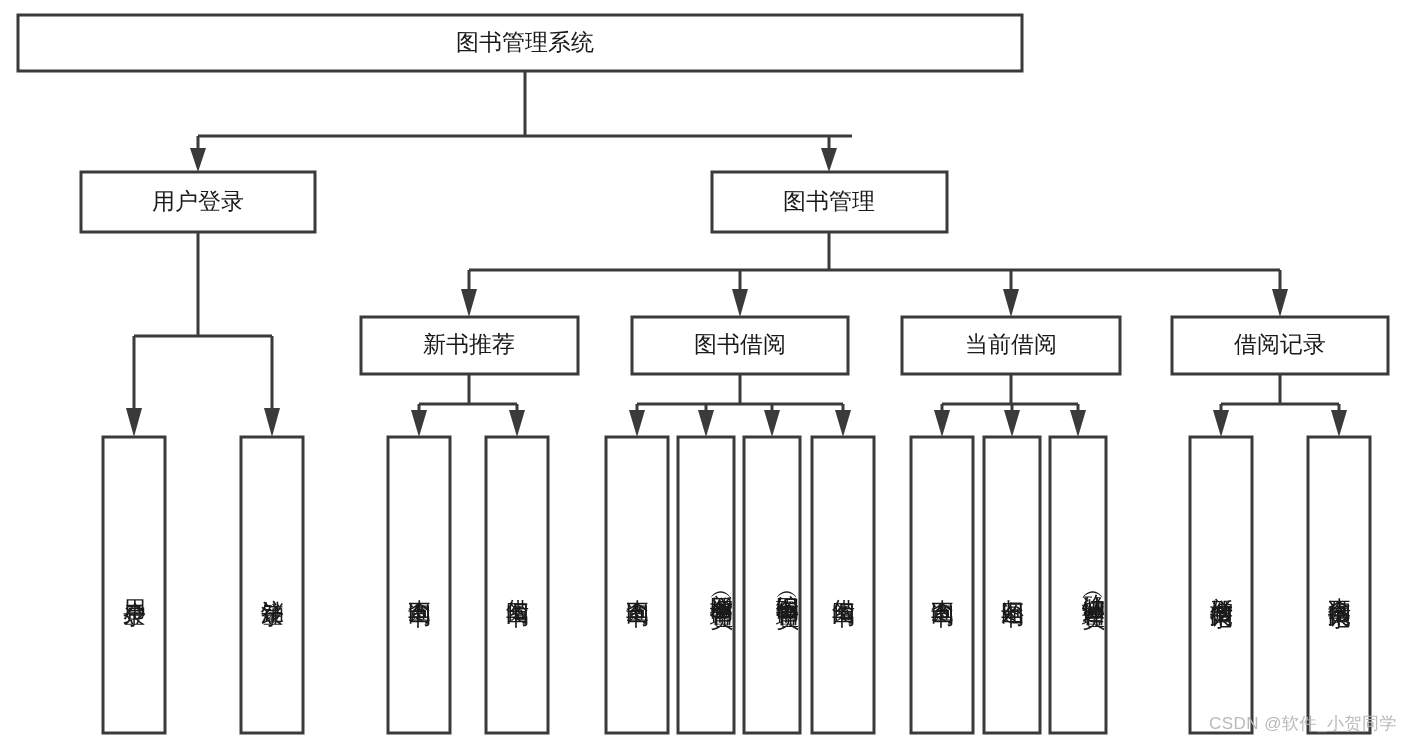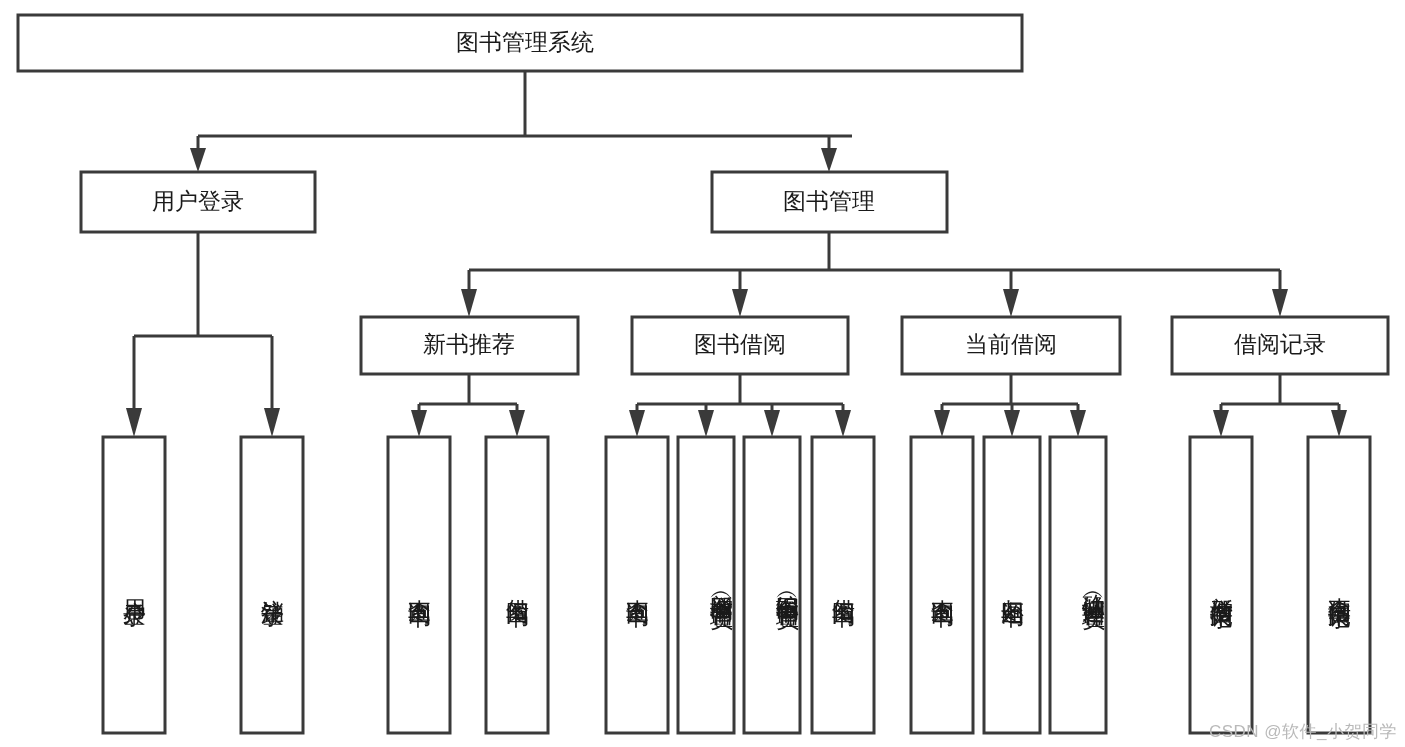--- a/index.html
+++ b/index.html
@@ -62,21 +62,21 @@
     display: flex;
     align-items: center;
     justify-content: center;
     text-align: center;
     white-space: nowrap;
     pointer-events: none;
   }
   .watermark {
     position: absolute;
     right: 8px;
-    bottom: 4px;
+    bottom: 12px;
     font-family: "Liberation Sans", "DejaVu Sans", sans-serif;
     font-size: 17px;
     color: #b9b9b9;
     letter-spacing: 0.5px;
     white-space: nowrap;
   }
 </style>
 </head>
 <body>
 

